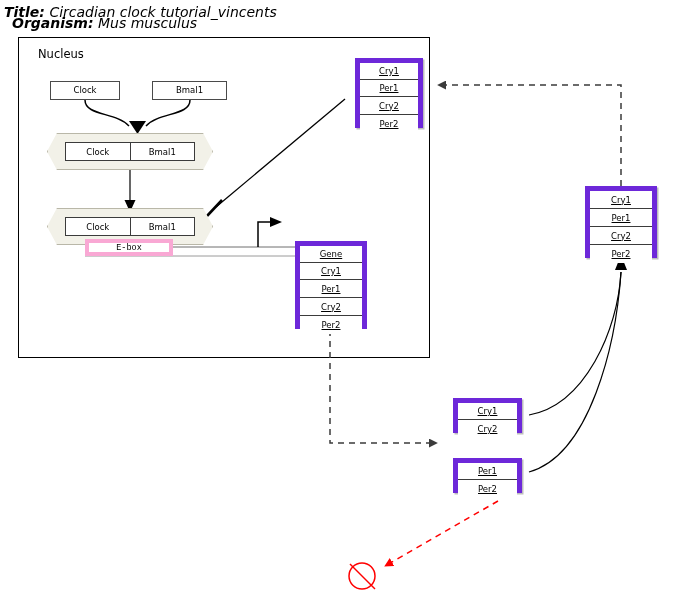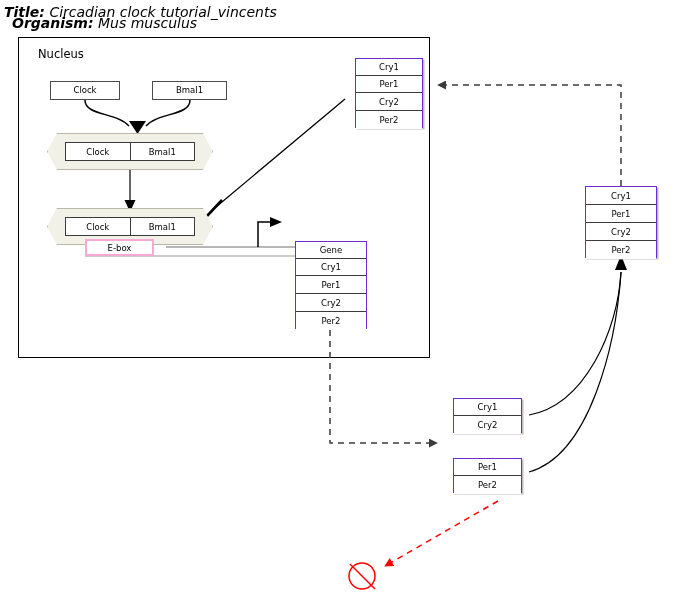--- a/index.html
+++ b/index.html
@@ -87,50 +87,52 @@
     align-items: center;
     justify-content: center;
     box-sizing: border-box;
   }
   .complex-inner > div + div { border-left: 1px solid #3b3b3b; }
 
   
   .stack {
     position: absolute;
     box-sizing: border-box;
-    border: 1px solid #6d28d9;
+    border: 5px solid #6d28d9;
     background: #0ea5e9;
+    text-decoration: underline;
   }
   .stack .row {
     box-sizing: border-box;
     font-size: 8.5px;
     color: #000;
     display: flex;
     align-items: center;
     justify-content: center;
     border-bottom: 1px solid #3b3b3b;
     background: #ffffff;
   }
   .stack .row:last-child { border-bottom: none; }
   .stack.shadow { box-shadow: 1.5px 1.5px 0 0 #bdbdbd; }
 
   
   #ebox {
     position: absolute;
     left: 85px; top: 239px;
-    width: 69px; height: 17px;
-    box-sizing: border-box;
-    border: 2px solid #f9a8d4;
+    width: 88px; height: 17px;
+    box-sizing: border-box;
+    border: 4px solid #f9a8d4;
     background: #ffffff;
     font-size: 8.5px;
     color: #000;
     display: flex;
     align-items: center;
     justify-content: center;
     z-index: 6;
+    font-family: Liberation Mono, monospace;
   }
   svg { overflow: visible; }
 </style>
 </head>
 <body>
 
 <div class="hdr" id="hdr-title">
   <span class="k">Title:</span>
   <span class="v">Circadian clock tutorial_vincents</span>
 </div>

